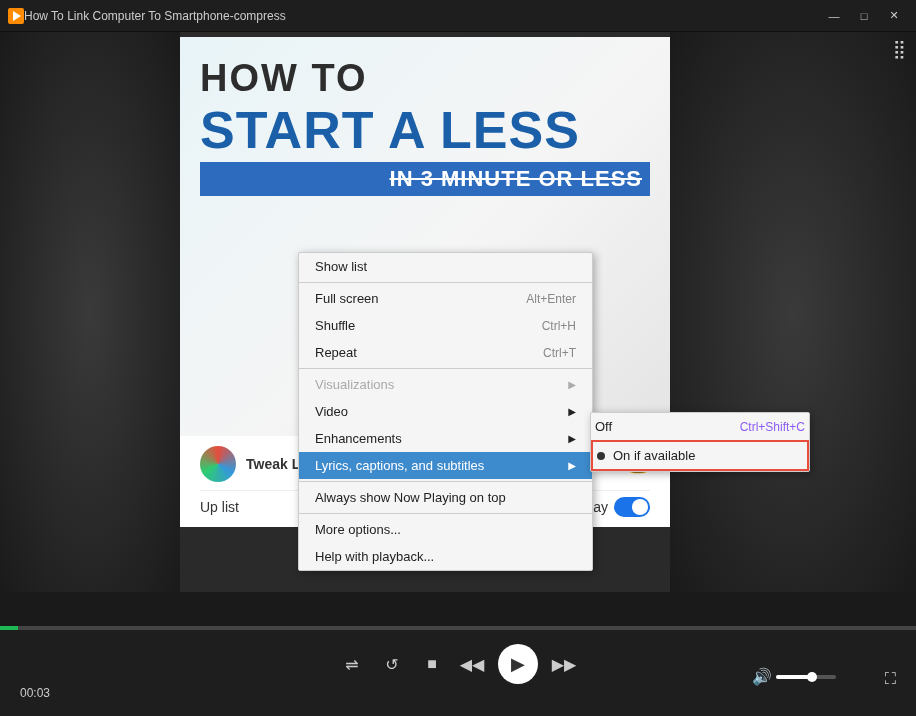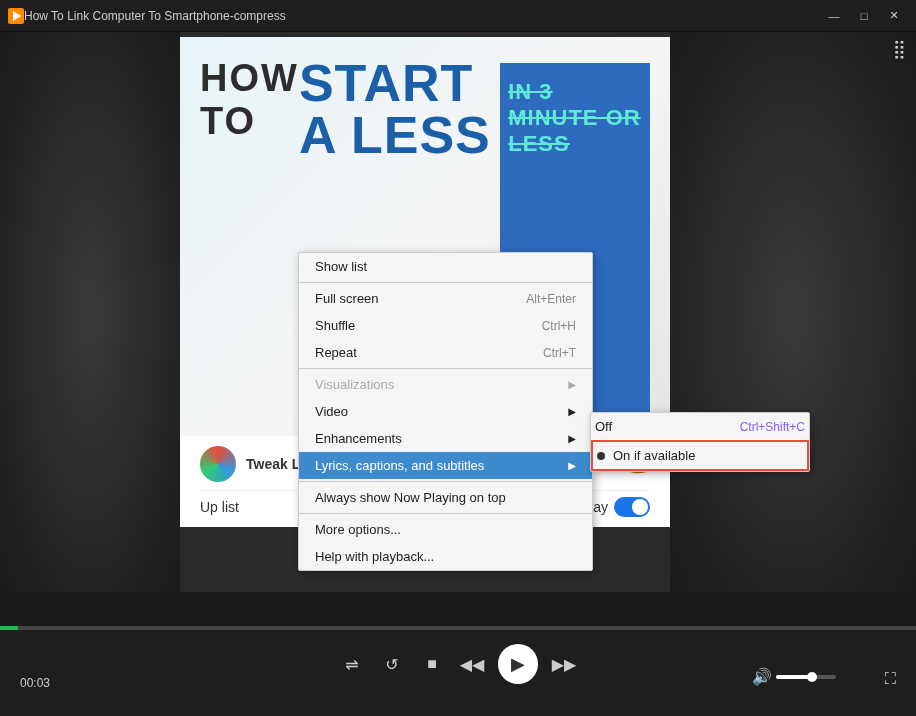--- a/index.html
+++ b/index.html
@@ -74,48 +74,49 @@
       left: 180px;
       top: 5px;
       overflow: hidden;
     }
 
     #video-content {
       width: 100%;
       height: 100%;
       background: linear-gradient(135deg, #e8f4f8 0%, #f5f5f5 50%, #e0e0e0 100%);
       display: flex;
-      flex-direction: row;
+      flex-direction: column;
       padding: 20px;
     }
 
     .blog-title-how {
       font-size: 38px;
       font-weight: 900;
       color: #2d2d2d;
       letter-spacing: 2px;
       margin-bottom: 4px;
     }
     .blog-title-start {
       font-size: 52px;
       font-weight: 900;
       color: #1a5fa8;
       letter-spacing: 1px;
       line-height: 1;
     }
     .blog-title-sub {
       font-size: 22px;
       font-weight: 900;
-      color: #5eead4;
+      color: #ffffff;
       background: #2d6bbf;
-      padding: 16px 8px;
+      padding: 4px 8px;
       margin-top: 6px;
       display: inline-block;
       text-decoration: line-through;
       letter-spacing: 1px;
+      text-align: right;
     }
 
     
     .video-bottom {
       position: absolute;
       bottom: 0;
       left: 0;
       right: 0;
       background: #fff;
       padding: 10px 20px;
@@ -378,21 +379,21 @@
       cursor: pointer;
       font-size: 18px;
       color: #333;
     }
 
     #time-display {
       color: #ccc;
       font-size: 12px;
       position: absolute;
       left: 20px;
-      bottom: 26px;
+      bottom: 16px;
     }
 
     #volume-area {
       position: absolute;
       right: 80px;
       bottom: 30px;
       display: flex;
       align-items: center;
       gap: 4px;
     }

